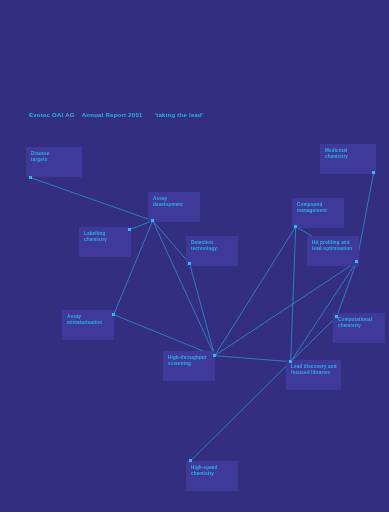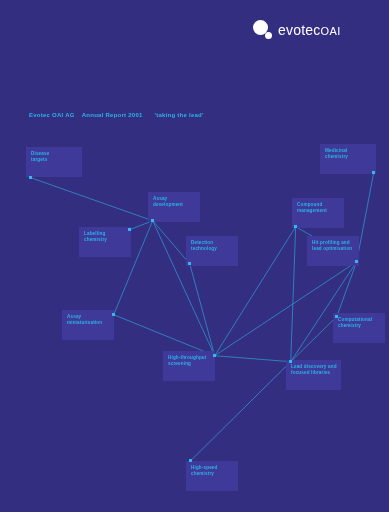--- a/index.html
+++ b/index.html
@@ -128,27 +128,20 @@
     width: 3.4px;
     height: 3.4px;
     background: #35b6ef;
   }
 </style>
 </head>
 <body>
 
 <div id="page">
 
-  <div id="logo">
-    <div id="logo-mark">
-      <div class="logo-dot-big"></div>
-      <div class="logo-dot-small"></div>
-    </div>
-    <div id="logo-text"><span>evotec</span><span class="oai">OAI</span></div>
-  </div>
 
   <div id="caption"><span>Evotec OAI AG</span><span class="gap1"></span><span>Annual Report 2001</span><span class="gap2"></span><span class="tag">'taking the lead'</span></div>
 
   <div id="diagram">
     <svg id="edges" viewBox="0 0 389 512" width="389" height="512">
         <line x1="30.7" y1="177.7" x2="152.7" y2="220.7" stroke="#2f9fd8" stroke-width="0.7"></line>
         <line x1="129.7" y1="229.7" x2="152.7" y2="220.7" stroke="#2f9fd8" stroke-width="0.7"></line>
         <line x1="152.7" y1="220.7" x2="189.7" y2="263.7" stroke="#2f9fd8" stroke-width="0.7"></line>
         <line x1="152.7" y1="220.7" x2="113.7" y2="314.7" stroke="#2f9fd8" stroke-width="0.7"></line>
         <line x1="152.7" y1="220.7" x2="214.7" y2="355.7" stroke="#2f9fd8" stroke-width="0.7"></line>

